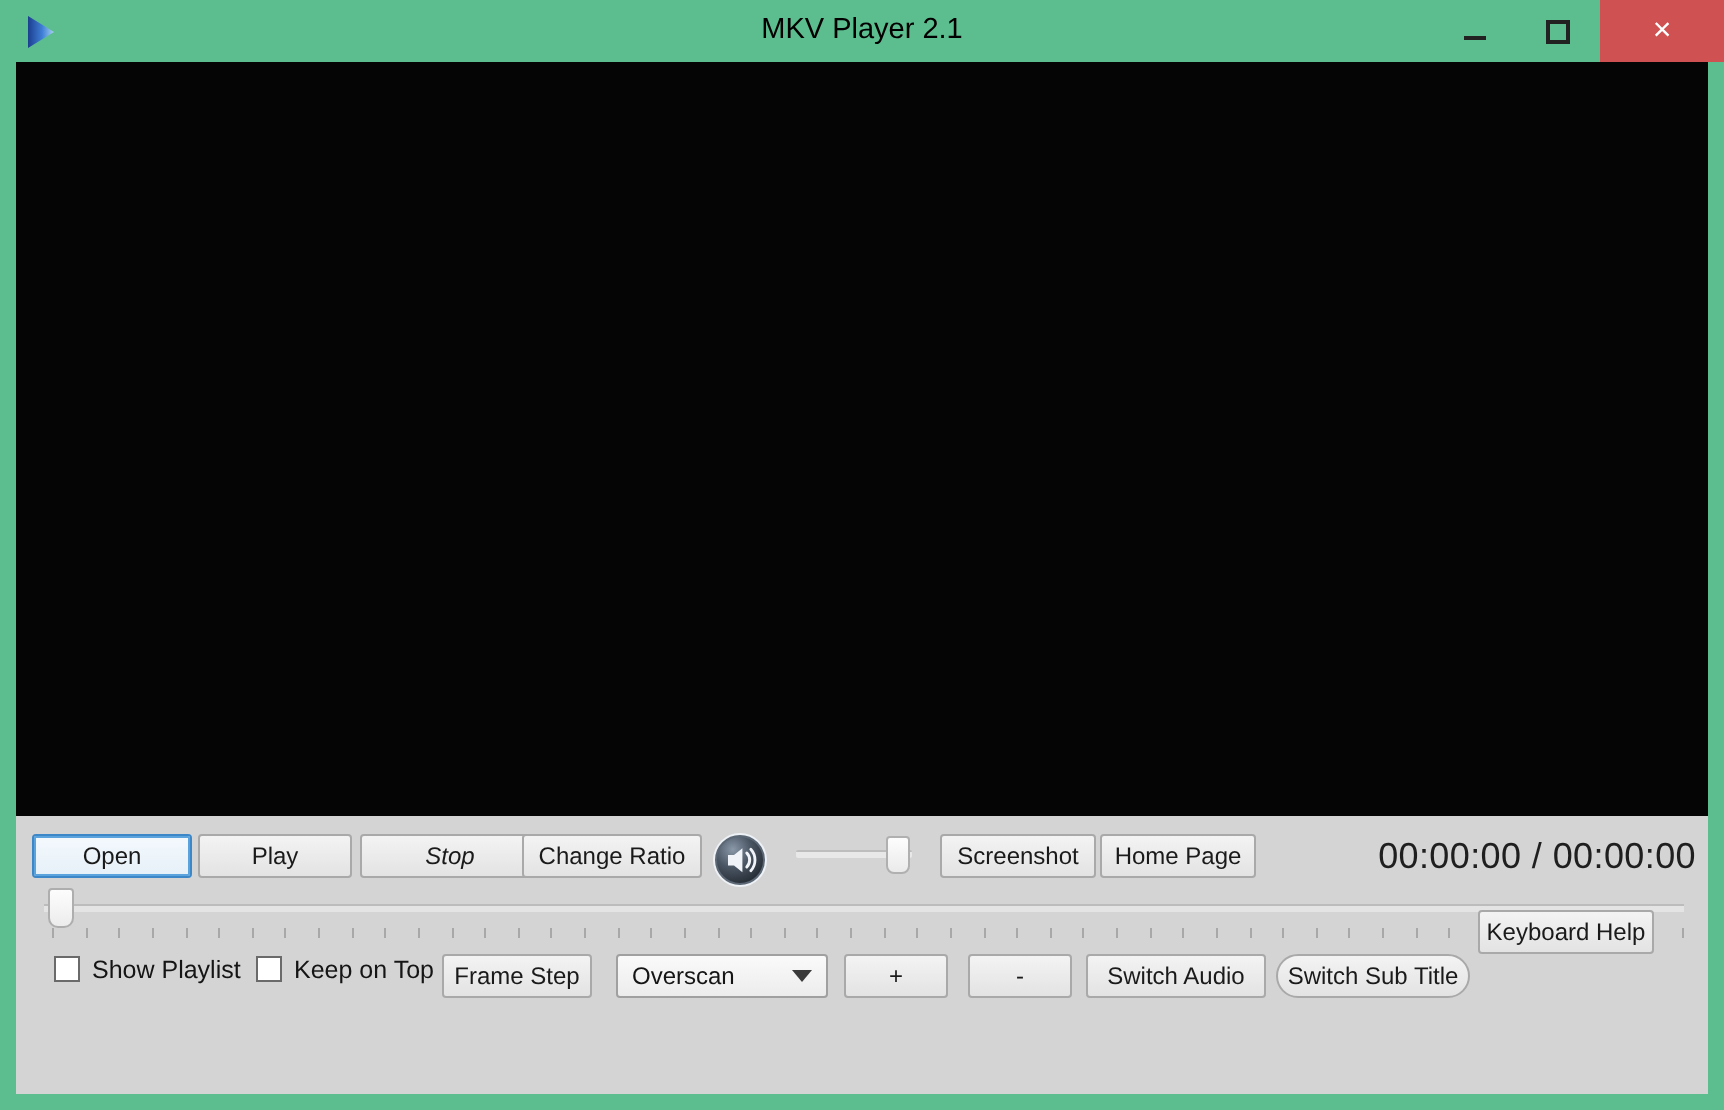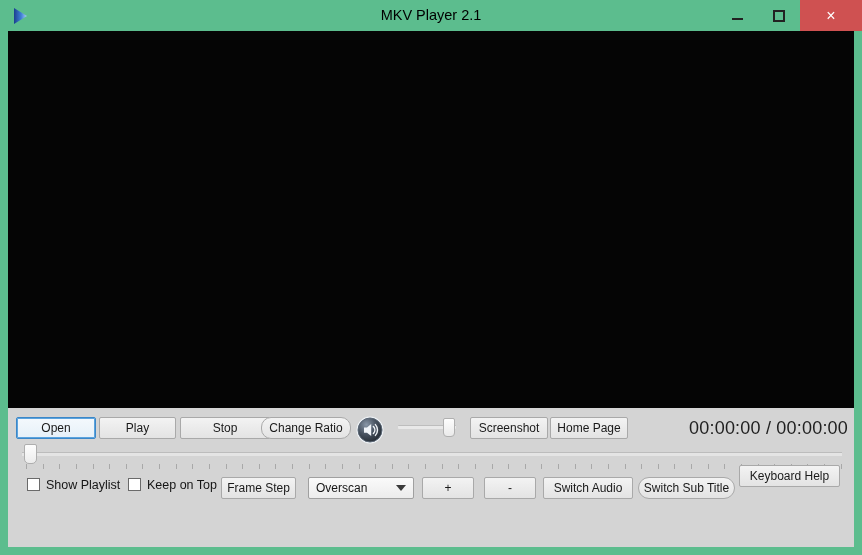--- a/index.html
+++ b/index.html
@@ -238,22 +238,22 @@
       </div>
     </div>
   </div>
 
   <div class="video-area"></div>
 
   <div class="panel"></div>
 
   <div class="btn focused" style="left:16px; top:417px; width:80px;">Open</div>
   <div class="btn" style="left:99px; top:417px; width:77px;">Play</div>
-  <div class="btn" style="left:180px; top:417px; width:90px;">Stop</div>
-  <div class="btn" style="left:261px; top:417px; width:90px;border-radius:10px;">Change Ratio</div>
+  <div class="btn" style="left:180px; top:417px; width:90px;font-style:italic;">Stop</div>
+  <div class="btn" style="left:261px; top:417px; width:90px;">Change Ratio</div>
 
   <span class="speaker-btn">
     <svg width="30" height="30" viewBox="0 0 30 30">
       <defs>
         <radialGradient id="spg" cx="0.35" cy="0.28" r="0.85">
           <stop offset="0" stop-color="#8a98a8"></stop>
           <stop offset="0.45" stop-color="#4a5563"></stop>
           <stop offset="1" stop-color="#1b2128"></stop>
         </radialGradient>
       </defs>
@@ -343,15 +343,15 @@
   <div class="select" style="left:308px; top:477px; width:106px;">
     <span class="sel-val">Overscan</span>
     <span class="chev"></span>
   </div>
 
   <div class="btn" style="left:422px; top:477px; width:52px;">+</div>
   <div class="btn" style="left:484px; top:477px; width:52px;">-</div>
 
   <div class="btn" style="left:543px; top:477px; width:90px;">Switch Audio</div>
   <div class="btn" style="left:638px; top:477px; width:97px;border-radius:11px;">Switch Sub Title</div>
-  <div class="btn" style="left:739px; top:465px; width:101px;">Keyboard Help</div>
+  <div class="btn" style="left:739px; top:455px; width:88px;">Keyboard Help</div>
 
 </div>
 
 </body></html>

